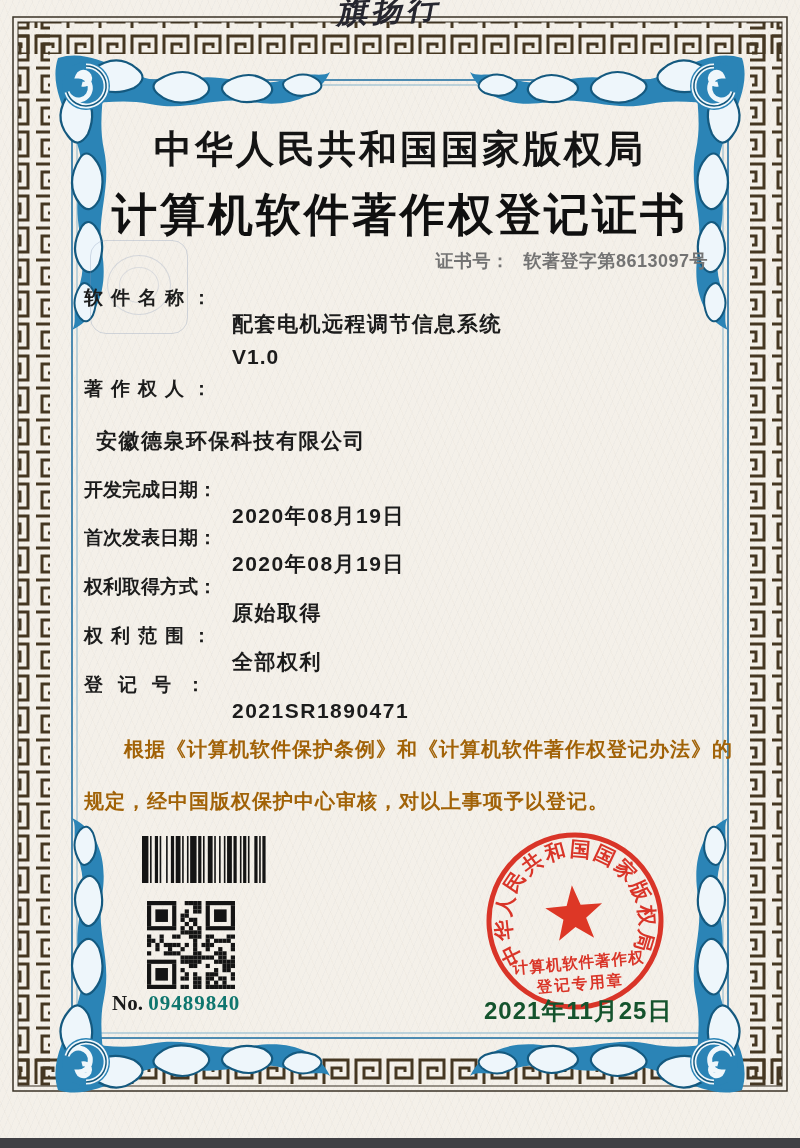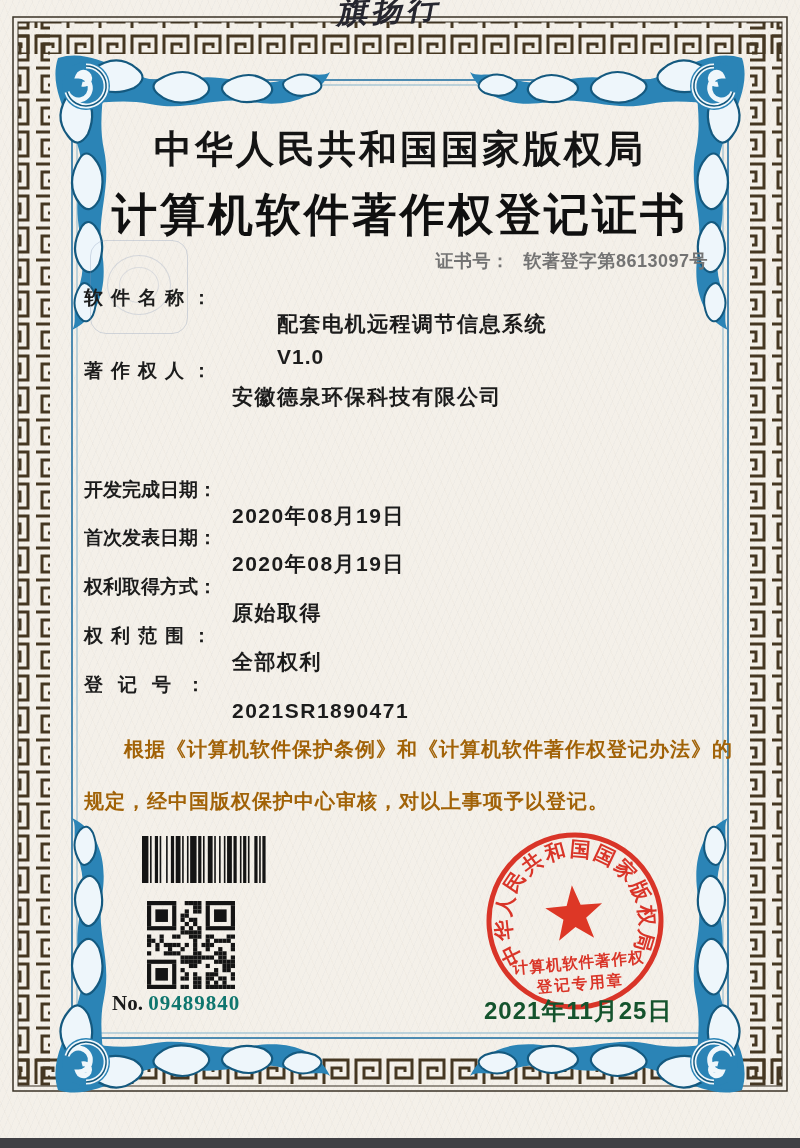--- a/index.html
+++ b/index.html
@@ -39,21 +39,21 @@
   }
   .certno .lab{margin-right:14px;}
 
   .row{position:absolute;left:84px;display:flex;align-items:flex-start;}
   .row .lbl{display:inline-block;width:136px;font-size:19px;font-weight:700;white-space:nowrap;}
   .lbl6{letter-spacing:0;}
   .lbl4{letter-spacing:8px;}
   .lbl3{letter-spacing:15px;}
   .row .val{font-size:21px;font-weight:700;letter-spacing:1.5px;padding-left:12px;line-height:1.55;margin-top:23px;}
   .val .v2{display:block;letter-spacing:1px;}
-  .r1{top:285px;gap:45px;} .r2{top:358px;} .r3{top:477px;} .r4{top:525px;}
+  .r1{top:285px;} .r2{top:376px;flex-direction:column;} .r3{top:477px;} .r4{top:525px;}
   .r5{top:574px;} .r6{top:623px;} .r7{top:672px;}
 
   .para{
     position:absolute;left:84px;top:723px;width:652px;
     font-size:20px;font-weight:600;line-height:52px;letter-spacing:1px;
     text-indent:2em;color:#a16207;
   }
 
   .barcode{position:absolute;left:142px;top:836px;}
   .qrcode{position:absolute;left:147px;top:901px;}

